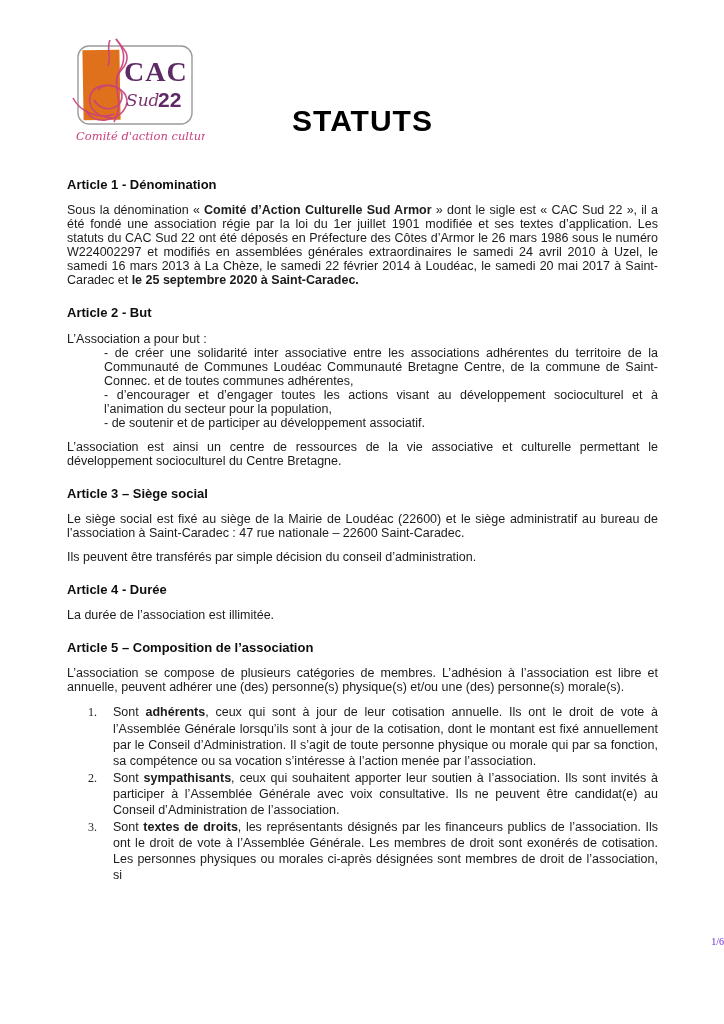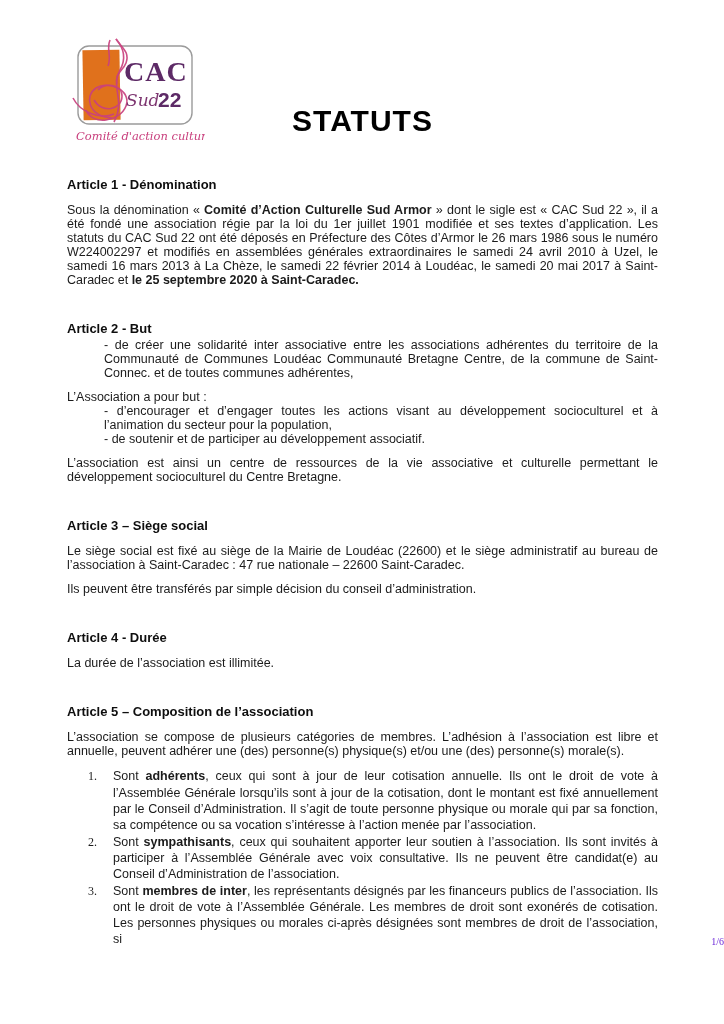--- a/index.html
+++ b/index.html
@@ -9,21 +9,21 @@
   }
   .content { position:absolute; left:67px; top:0; width:591px; }
 
   .doc-title {
     padding-top:104px; text-align:center;
     font-size:30px; font-weight:bold; letter-spacing:1px; color:#000000;
   }
 
   .article-heading {
     font-size:13px; font-weight:bold; color:#0e0e0e;
-    margin-top:34px; line-height:16.3px;
+    margin-top:18px; line-height:16.3px;
   }
   .article-heading.first { margin-top:39px; }
 
   p.body {
     font-size:12.5px; line-height:14px; text-align:justify;
     margin:10px 0 0 0;
   }
   p.body.tight { margin-top:0; }
   .indent { padding-left:37px; }
 
@@ -72,22 +72,22 @@
   </div>
 
   <div class="content">
 
     <div class="doc-title">STATUTS</div>
 
     <div class="article-heading first">Article 1 - Dénomination</div>
     <p class="body"><span>Sous la dénomination « </span><b>Comité d’Action Culturelle Sud Armor</b><span> » dont le sigle est « CAC Sud 22 », il a été fondé une association régie par la loi du 1er juillet 1901 modifiée et ses textes d’application. Les statuts du CAC Sud 22 ont été déposés en Préfecture des Côtes d’Armor le 26 mars 1986 sous le numéro W224002297 et modifiés en assemblées générales extraordinaires le samedi 24 avril 2010 à Uzel, le samedi 16 mars 2013 à La Chèze, le samedi 22 février 2014 à Loudéac, le samedi 20 mai 2017 à Saint-Caradec et </span><b>le 25 septembre 2020 à Saint-Caradec.</b></p>
 
     <div class="article-heading">Article 2 - But</div>
+    <p class="body">L’Association a pour but :</p>
     <p class="body tight indent">- de créer une solidarité inter associative entre les associations adhérentes du territoire de la Communauté de Communes Loudéac Communauté Bretagne Centre, de la commune de Saint-Connec. et de toutes communes adhérentes,</p>
-    <p class="body">L’Association a pour but :</p>
     <p class="body tight indent">- d’encourager et d’engager toutes les actions visant au développement socioculturel et à l’animation du secteur pour la population,</p>
     <p class="body tight indent">- de soutenir et de participer au développement associatif.</p>
     <p class="body">L’association est ainsi un centre de ressources de la vie associative et culturelle permettant le développement socioculturel du Centre Bretagne.</p>
 
     <div class="article-heading">Article 3 – Siège social</div>
     <p class="body">Le siège social est fixé au siège de la Mairie de Loudéac (22600) et le siège administratif au bureau de l’association à Saint-Caradec : 47 rue nationale – 22600 Saint-Caradec.</p>
     <p class="body">Ils peuvent être transférés par simple décision du conseil d’administration.</p>
 
     <div class="article-heading">Article 4 - Durée</div>
     <p class="body">La durée de l’association est illimitée.</p>
@@ -99,21 +99,21 @@
       <div class="li">
         <span class="num">1.</span>
         <div class="li-body"><span>Sont </span><b>adhérents</b><span>, ceux qui sont à jour de leur cotisation annuelle. Ils ont le droit de vote à l’Assemblée Générale lorsqu’ils sont à jour de la cotisation, dont le montant est fixé annuellement par le Conseil d’Administration. Il s’agit de toute personne physique ou morale qui par sa fonction, sa compétence ou sa vocation s’intéresse à l’action menée par l’association.</span></div>
       </div>
       <div class="li">
         <span class="num">2.</span>
         <div class="li-body"><span>Sont </span><b>sympathisants</b><span>, ceux qui souhaitent apporter leur soutien à l’association. Ils sont invités à participer à l’Assemblée Générale avec voix consultative. Ils ne peuvent être candidat(e) au Conseil d’Administration de l’association.</span></div>
       </div>
       <div class="li">
         <span class="num">3.</span>
-        <div class="li-body"><span>Sont </span><b>membres de inter</b><span>, les représentants désignés par les financeurs publics de l’association. Ils ont le droit de vote à l’Assemblée Générale. Les membres de droit sont exonérés de cotisation. Les personnes physiques ou morales ci-après désignées sont membres de droit de l’association, si</span></div>
+        <div class="li-body"><span>Sont </span><b>textes de droits</b><span>, les représentants désignés par les financeurs publics de l’association. Ils ont le droit de vote à l’Assemblée Générale. Les membres de droit sont exonérés de cotisation. Les personnes physiques ou morales ci-après désignées sont membres de droit de l’association, si</span></div>
       </div>
     </div>
 
   </div>
 
   <div class="footer">1/6</div>
 
 </div>
 
 </body></html>

